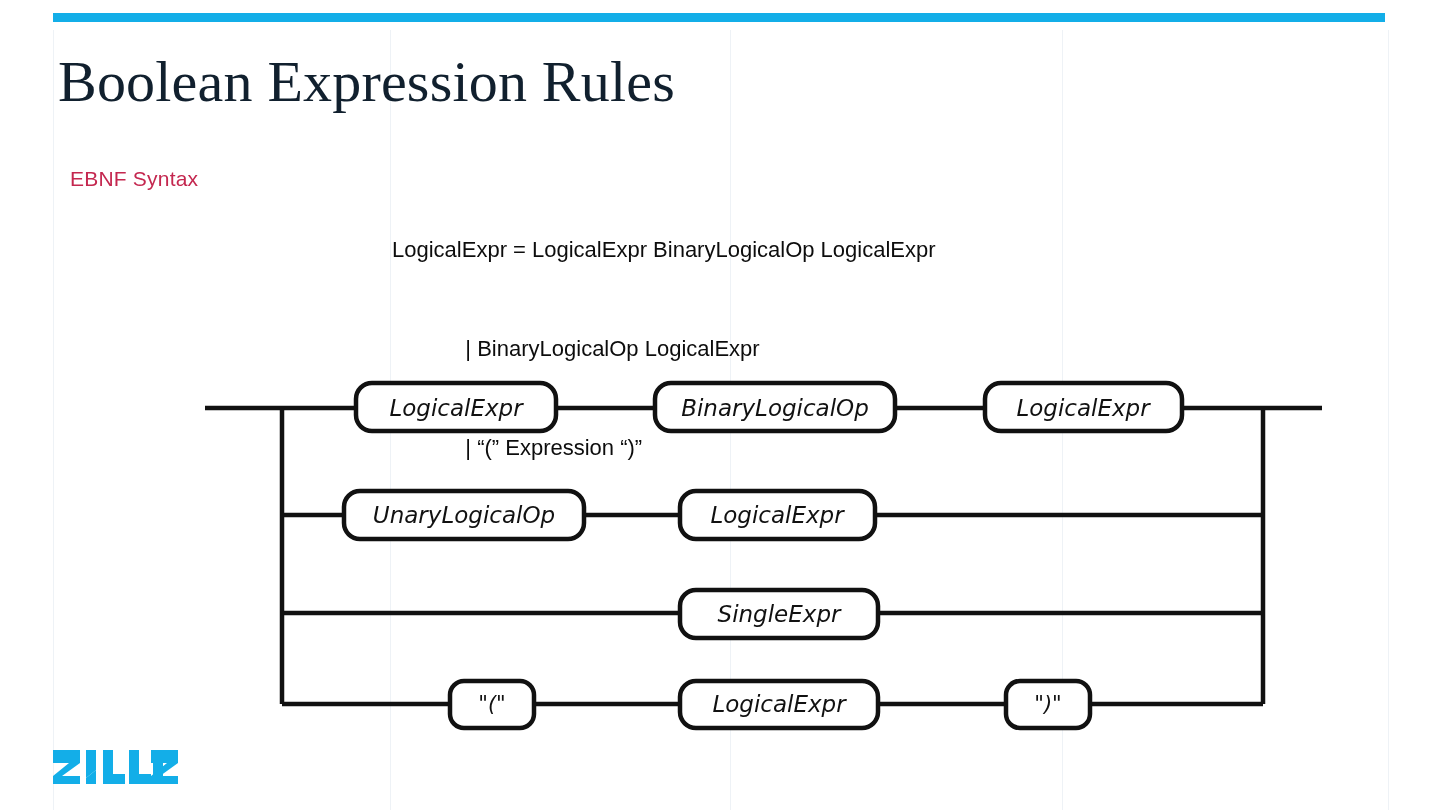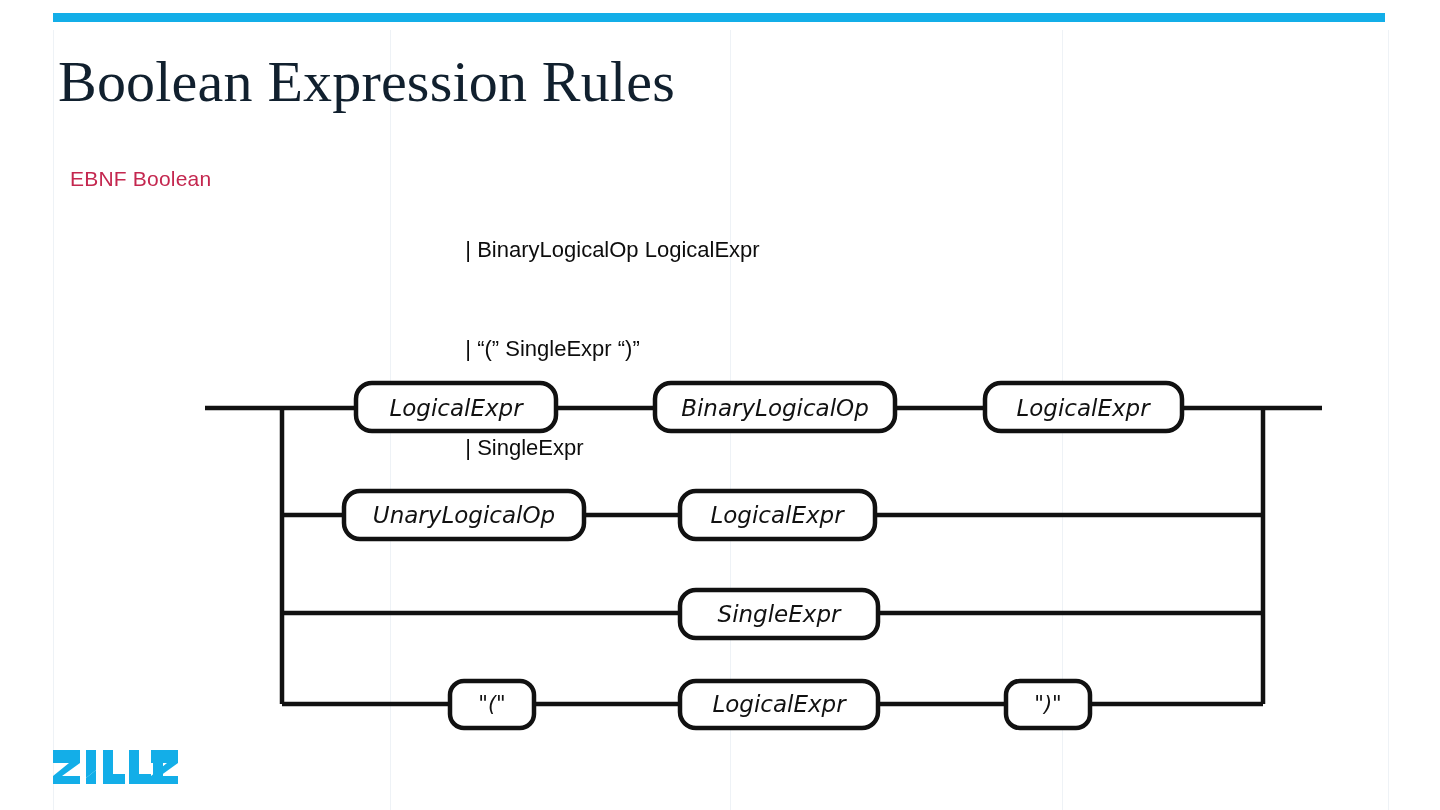--- a/index.html
+++ b/index.html
@@ -132,26 +132,26 @@
   <div class="guide-v" style="left:390px"></div>
   <div class="guide-v" style="left:730px"></div>
   <div class="guide-v" style="left:1062px"></div>
   <div class="guide-v" style="left:1388px"></div>
 </div>
 
 <div class="accent-bar" style="background: rgb(19, 174, 232);"></div>
 
 <div class="page-title">Boolean Expression Rules</div>
 
-<div class="ebnf-label">EBNF Boolean</div>
+<div class="ebnf-label">EBNF Syntax</div>
 
 <div class="ebnf-block">
+  <div class="ebnf-line">LogicalExpr = LogicalExpr BinaryLogicalOp LogicalExpr</div>
   <div class="ebnf-line">            | BinaryLogicalOp LogicalExpr</div>
-  <div class="ebnf-line">            | “(” SingleExpr “)”</div>
-  <div class="ebnf-line">            | SingleExpr</div>
+  <div class="ebnf-line">            | “(” Expression “)”</div>
 </div>
 
 <div class="railroad">
 <svg width="1440" height="400" viewBox="0 0 1440 400" xmlns="http://www.w3.org/2000/svg">
 
   <path class="rr-line" d="M 205 58 L 356 58"></path>
 
   <path class="rr-line" d="M 282 58 L 282 354"></path>
 
   <path class="rr-line" d="M 1263 58 L 1263 354"></path>

